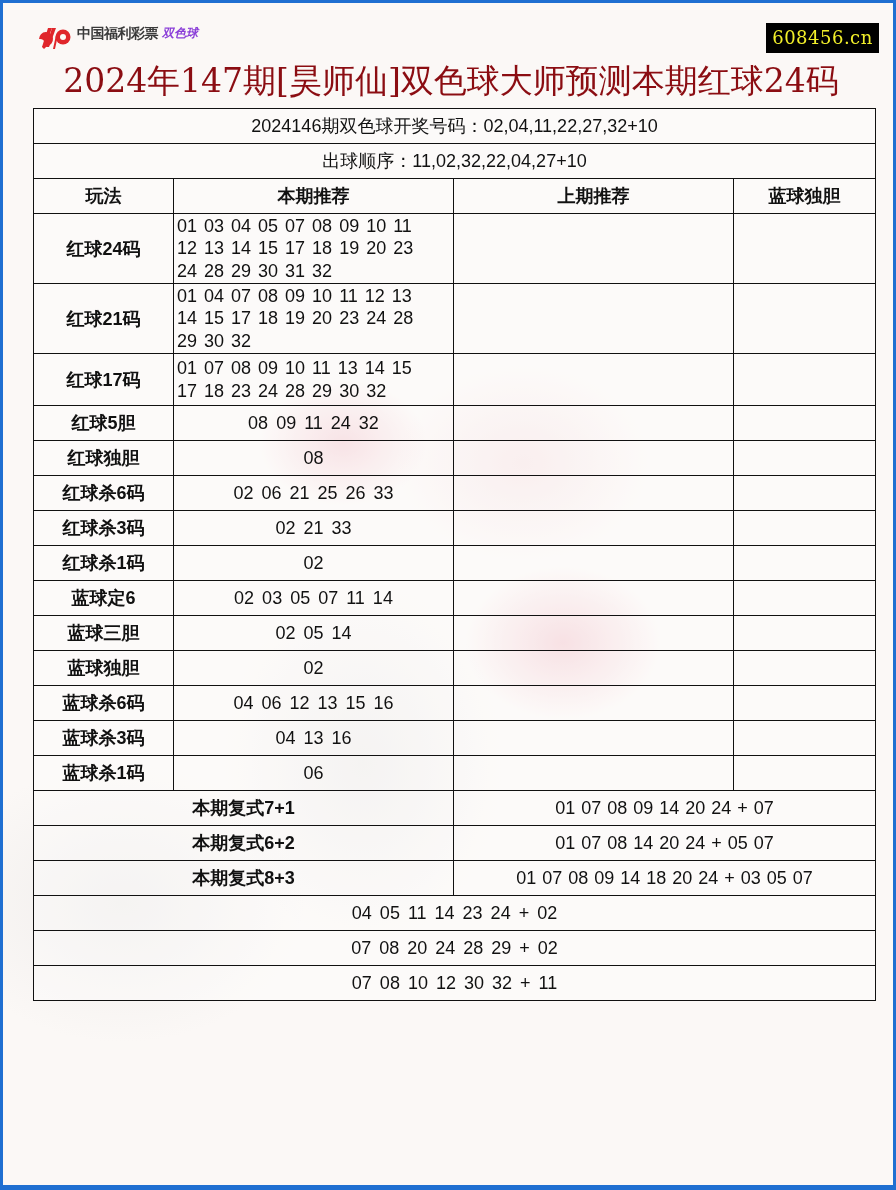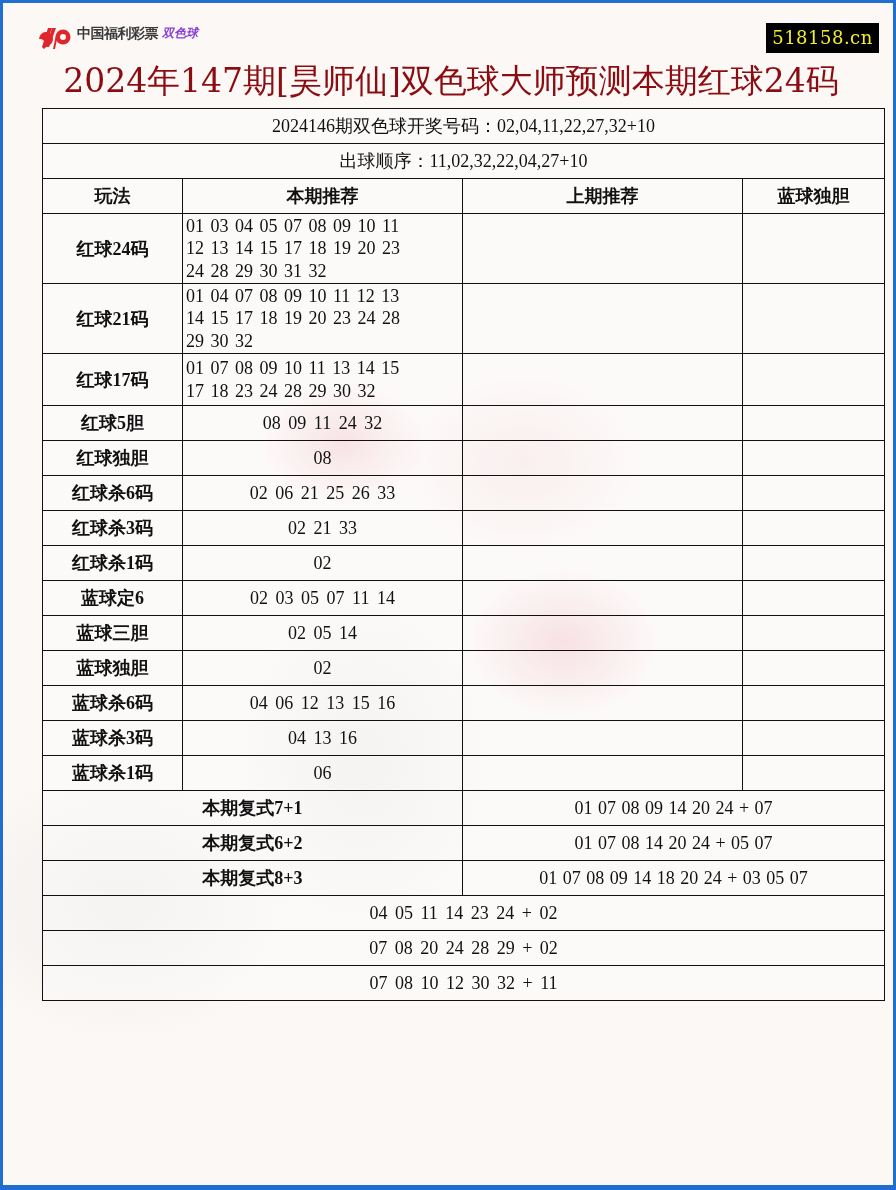--- a/index.html
+++ b/index.html
@@ -44,23 +44,22 @@
     .page-title {
       position: absolute; left: 0; top: 56px; width: 896px;
       text-align: center; color: #8b0d12;
       font-family: "DejaVu Serif", "Liberation Serif", serif;
       font-size: 33px; line-height: 44px; letter-spacing: 0px;
       white-space: nowrap;
     }
     table.main {
       position: absolute; left: 30px; top: 105px; width: 842px;
       border-collapse: collapse; table-layout: fixed;
-      font-family: Liberation Serif, serif;
+      font-family: Liberation Sans, sans-serif;
       color: #111;
-      margin-left: 9px;
     }
     table.main td {
       border: 1px solid #111;
       text-align: center; vertical-align: middle;
       font-size: 18px; padding: 0;
       background: rgba(255,255,255,0.35);
       height: 34px;
     }
     td.nums-multi {
       text-align: left !important; padding-left: 3px !important;
@@ -83,21 +82,21 @@
       <path d="M13 3 L17 3 L10 22 L7 22 Z" fill="#e0262b"></path>
       <path d="M17 3 L21 3 L14 22 L11 22 Z" fill="#e0262b"></path>
       <circle cx="28" cy="12" r="7.5" fill="#e0262b"></circle>
       <circle cx="28" cy="12" r="3" fill="#fbf8f6"></circle>
       <path d="M21 10 L23 10 L20 24 L18 24 Z" fill="#e0262b"></path>
     </svg>
     <span class="logo-text-a">中国福利彩票</span>
     <span class="logo-text-b">双色球</span>
   </div>
 
-  <div class="site-badge">518158.cn</div>
+  <div class="site-badge">608456.cn</div>
 
   <div class="page-title">2024年147期[昊师仙]双色球大师预测本期红球24码</div>
 
   <table class="main">
     <colgroup>
       <col style="width:140px">
       <col style="width:280px">
       <col style="width:280px">
       <col style="width:142px">
     </colgroup>

